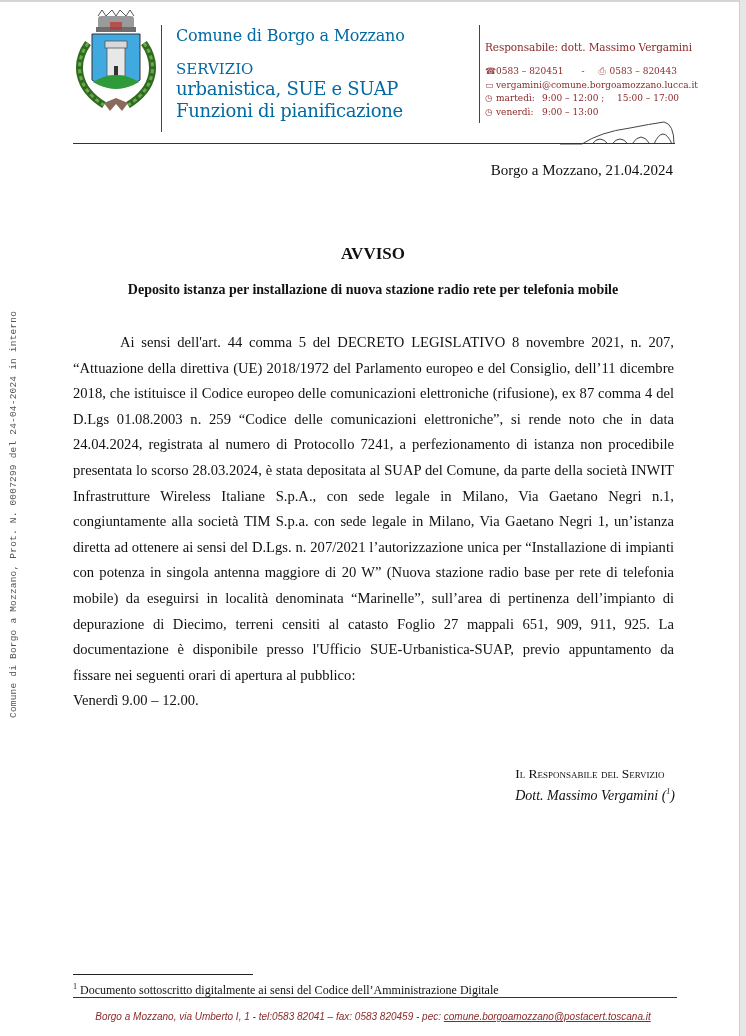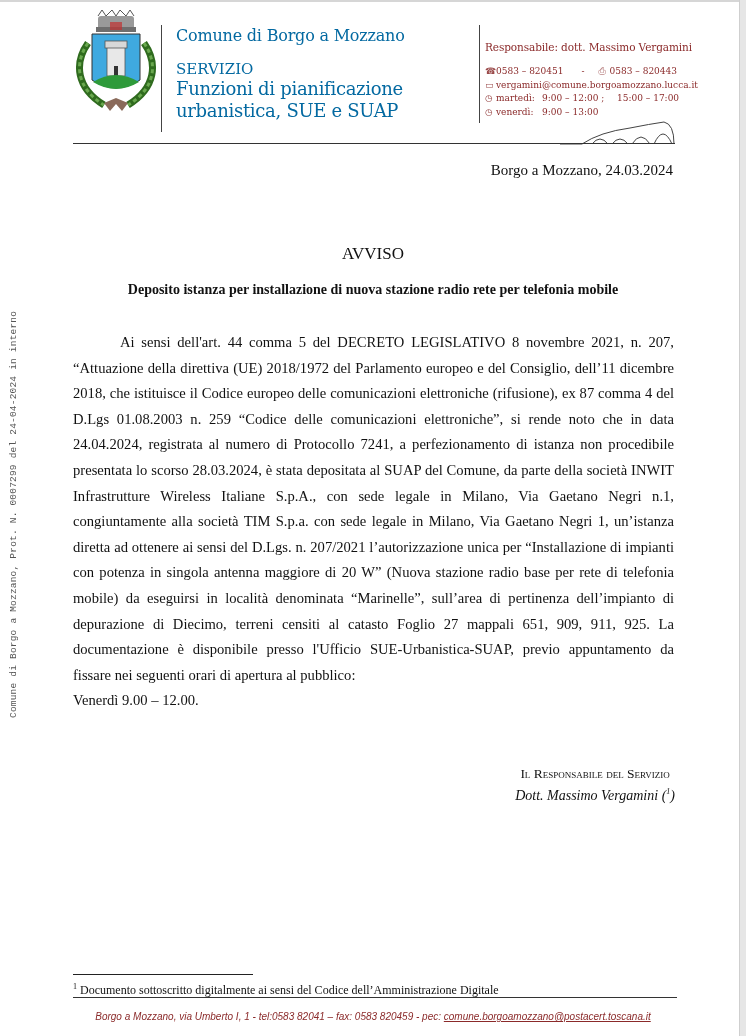--- a/index.html
+++ b/index.html
@@ -15,28 +15,28 @@
   .servizio { font-size:15px; margin-top:15px; }
   .funzioni { font-size:18px; line-height:22px; letter-spacing:-0.3px; }
   .hdr-right { position:absolute; left:485px; top:41px; color:#8b2a2a; font-family:"DejaVu Serif", serif; }
   .resp { font-size:10.5px; letter-spacing:-0.1px; }
   .contact { font-size:9px; line-height:13.5px; margin-top:12px; }
   .contact .row { display:flex; align-items:center; white-space:pre; }
   .contact .ic { width:11px; font-size:9px; display:inline-block; color:#9a4a4a; }
   .hrule { position:absolute; left:73px; top:143px; width:602px; height:1px; background:#333; }
   .bridge { position:absolute; left:560px; top:118px; width:116px; height:28px; }
   .date { position:absolute; right:73px; top:162px; font-size:15px; }
-  .avviso { position:absolute; left:0; width:746px; top:244px; text-align:center; font-weight:normal; font-size:17px; }
+  .avviso { position:absolute; left:0; width:746px; top:244px; text-align:center; font-weight:bold; font-size:17px; }
   .subject { position:absolute; left:0; width:746px; top:282px; text-align:center; font-weight:bold; font-size:14px; }
   .side { position:absolute; left:8px; top:718px; transform-origin:0 0; transform:rotate(-90deg);
           font-family:"Liberation Mono", monospace; font-size:9.5px; color:#555; white-space:nowrap; letter-spacing:0.2px; }
   .body { position:absolute; left:73px; top:330px; width:601px; font-size:14.6px; line-height:25.6px; text-align:justify; }
   .body p { margin:0; }
   .body .indent { text-indent:47px; }
-  .sign { position:absolute; right:71px; top:765px; text-align:center; font-size:13px; line-height:18px; }
+  .sign { position:absolute; right:71px; top:765px; text-align:left; font-size:13px; line-height:18px; }
   .sign .title { font-variant:small-caps; font-size:13.5px; }
   .sign .name { font-style:italic; font-size:14px; }
   .fn-rule { position:absolute; left:73px; top:974px; width:180px; height:1px; background:#222; }
   .footnote { position:absolute; left:73px; top:982px; font-size:12px; }
   .foot-rule { position:absolute; left:73px; top:997px; width:604px; height:1px; background:#333; }
   .footer { position:absolute; left:0; width:746px; top:1011px; text-align:center; font-size:10px; font-style:italic; color:#8b2a2a;
             font-family:"Liberation Sans", sans-serif; }
   .footer .pec { text-decoration:underline; }
   sup { font-size:8px; }
 </style>
@@ -67,22 +67,22 @@
     <rect x="40" y="58" width="4" height="10" fill="#333"></rect>
     <path d="M19 74 Q42 60 65 74 Q42 88 19 74 Z" fill="#2e9a3a"></path>
   </g>
 </svg>
 
 <div class="vsep1"></div>
 
 <div class="hdr-left">
   <div class="comune">Comune di Borgo a Mozzano</div>
   <div class="servizio">SERVIZIO</div>
+  <div class="funzioni">urbanistica, SUE e SUAP</div>
   <div class="funzioni">Funzioni di pianificazione</div>
-  <div class="funzioni">urbanistica, SUE e SUAP</div>
 </div>
 
 <div class="vsep2"></div>
 
 <div class="hdr-right">
   <div class="resp">Responsabile: dott. Massimo Vergamini</div>
   <div class="contact">
     <div class="row">
       <span class="ic">☎</span>
       <span>0583 – 820451</span>
@@ -108,21 +108,21 @@
   </div>
 </div>
 
 <svg class="bridge" viewBox="0 0 116 28">
   <path d="M0 26 L22 26 Q40 14 70 10 Q90 6 104 4 Q114 6 114 26" stroke="#444" fill="none" stroke-width="1"></path>
   <path d="M32 26 Q40 16 48 26 M52 26 Q60 16 68 26 M72 26 Q81 12 90 26 M94 26 Q103 6 112 26" stroke="#444" fill="none" stroke-width="1"></path>
 </svg>
 
 <div class="hrule"></div>
 
-<div class="date">Borgo a Mozzano, 24.03.2024</div>
+<div class="date">Borgo a Mozzano, 21.04.2024</div>
 
 <div class="side">Comune di Borgo a Mozzano, Prot. N. 0007299 del 24-04-2024 in interno</div>
 
 <div class="avviso">AVVISO</div>
 <div class="subject">Deposito istanza per installazione di nuova stazione radio rete per telefonia mobile</div>
 
 <div class="body">
   <p class="indent">Ai sensi dell'art. 44 comma 5 del DECRETO LEGISLATIVO 8 novembre 2021, n. 207, “Attuazione della direttiva (UE) 2018/1972 del Parlamento europeo e del Consiglio, dell’11 dicembre 2018, che istituisce il Codice europeo delle comunicazioni elettroniche (rifusione), ex 87 comma 4 del D.Lgs 01.08.2003 n. 259 “Codice delle comunicazioni elettroniche”, si rende noto che in data 24.04.2024, registrata al numero di Protocollo 7241, a perfezionamento di istanza non procedibile presentata lo scorso 28.03.2024, è stata depositata al SUAP del Comune, da parte della società INWIT Infrastrutture Wireless Italiane S.p.A., con sede legale in Milano, Via Gaetano Negri n.1, congiuntamente alla società TIM S.p.a. con sede legale in Milano, Via Gaetano Negri 1, un’istanza diretta ad ottenere ai sensi del D.Lgs. n. 207/2021 l’autorizzazione unica per “Installazione di impianti con potenza in singola antenna maggiore di 20 W” (Nuova stazione radio base per rete di telefonia mobile) da eseguirsi in località denominata “Marinelle”, sull’area di pertinenza dell’impianto di depurazione di Diecimo, terreni censiti al catasto Foglio 27 mappali 651, 909, 911, 925. La documentazione è disponibile presso l'Ufficio SUE-Urbanistica-SUAP, previo appuntamento da fissare nei seguenti orari di apertura al pubblico:</p>
   <p>Venerdì 9.00 – 12.00.</p>
 </div>

